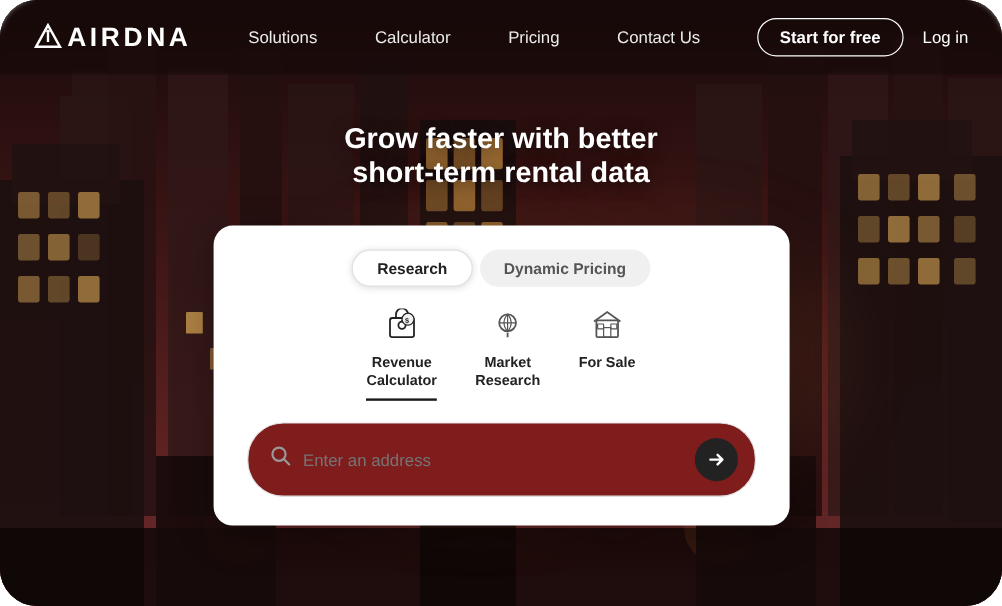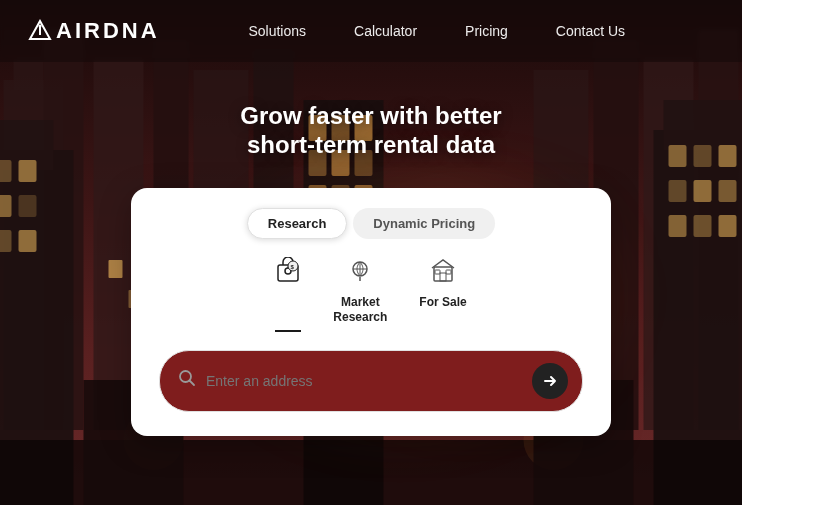--- a/index.html
+++ b/index.html
@@ -1,24 +1,25 @@
 <!DOCTYPE html>
 <html><head>
   <meta charset="utf-8">
   <style>
     * { margin: 0; padding: 0; box-sizing: border-box; }
     body { width: 835px; height: 505px; overflow: hidden; font-family: -apple-system, BlinkMacSystemFont, 'Segoe UI', sans-serif; }
 
     
     .hero-bg {
       position: relative;
-      width: 742px;
+      width: 835px;
       height: 505px;
       background: linear-gradient(160deg, #2a1a1a 0%, #3d1f1f 20%, #5c2a2a 35%, #6b3030 50%, #7a3535 60%, #5a2d2d 75%, #3a1f1f 100%);
       overflow: hidden;
+      border-radius: 31px;
     }
 
     
     .cityscape {
       position: absolute;
       bottom: 0;
       left: 0;
       width: 100%;
       height: 100%;
     }
@@ -346,20 +347,24 @@
       <span>AIRDNA</span>
     </div>
 
     <div class="nav-links">
       <a class="nav-link">Solutions</a>
       <a class="nav-link">Calculator</a>
       <a class="nav-link">Pricing</a>
       <a class="nav-link">Contact Us</a>
     </div>
 
+    <div class="nav-actions">
+      <button class="btn-start">Start for free</button>
+      <button class="btn-login">Log in</button>
+    </div>
   </nav>
 
   <div class="hero-content">
     <h1 class="hero-title">
       <span>Grow faster with better</span><br>
       <span>short-term rental data</span>
     </h1>
 
     <div class="search-card">
 
@@ -374,20 +379,21 @@
           <span class="tool-icon">
             <svg width="26" height="26" viewBox="0 0 26 26" fill="none" xmlns="http://www.w3.org/2000/svg">
               <rect x="3" y="8" width="20" height="16" rx="2" stroke="#222" stroke-width="1.5" fill="none"></rect>
               <path d="M8 8V5a5 5 0 0 1 10 0v3" stroke="#222" stroke-width="1.5" fill="none"></path>
               <circle cx="13" cy="14" r="3" stroke="#222" stroke-width="1.5" fill="none"></circle>
               <line x1="13" y1="11" x2="13" y2="9.5" stroke="#222" stroke-width="1.2"></line>
               <circle cx="18" cy="9" r="5" fill="#f0f0f0" stroke="#222" stroke-width="1"></circle>
               <text x="15.5" y="12" font-size="6" fill="#222" font-weight="700">$</text>
             </svg>
           </span>
+          <span class="tool-label">Revenue<br>Calculator</span>
         </div>
 
         <div class="tool-item">
           <span class="tool-icon">
             <svg width="26" height="26" viewBox="0 0 26 26" fill="none" xmlns="http://www.w3.org/2000/svg">
               <circle cx="13" cy="12" r="7" stroke="#555" stroke-width="1.5" fill="none"></circle>
               <path d="M13 5 C13 5 16 8 16 12 C16 16 13 19 13 19 C13 19 10 16 10 12 C10 8 13 5 13 5Z" stroke="#555" stroke-width="1" fill="none"></path>
               <line x1="6" y1="12" x2="20" y2="12" stroke="#555" stroke-width="1"></line>
               <path d="M13 5v14" stroke="#555" stroke-width="1"></path>
               <line x1="13" y1="20" x2="13" y2="24" stroke="#555" stroke-width="1.5"></line>

